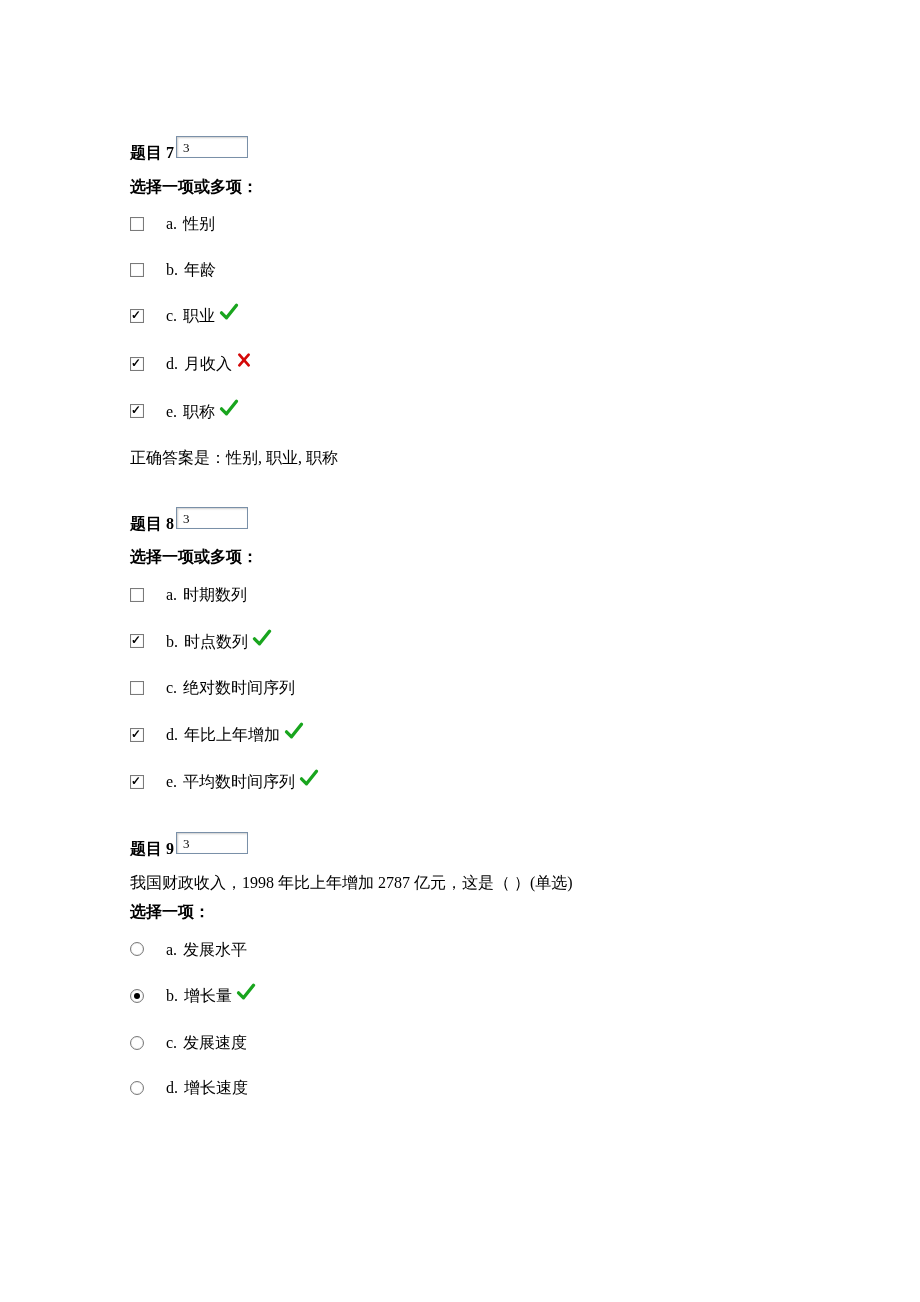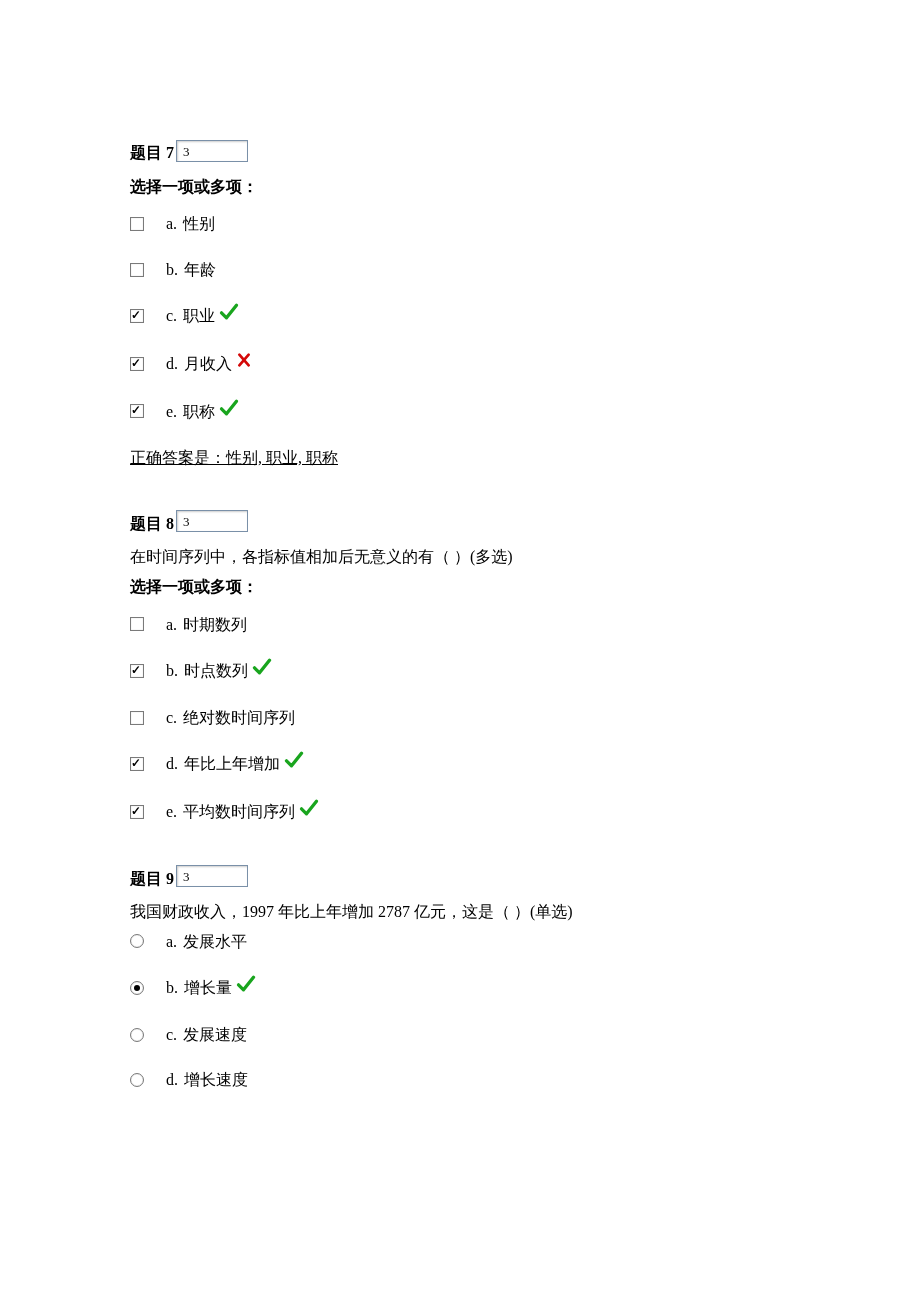--- a/index.html
+++ b/index.html
@@ -7,21 +7,21 @@
       font-family: "SimSun", "宋体", serif;
       font-size: 16px;
       color: #000;
       background: #fff;
       margin: 0;
       padding: 140px 130px 60px 130px;
       width: 920px;
       line-height: 1.6;
     }
     .question-block { margin-bottom: 40px; }
-    .question-header { display: flex; align-items: flex-end; margin-bottom: 8px; }
+    .question-header { display: flex; align-items: flex-start; margin-bottom: 8px; }
     .question-number { font-weight: bold; font-size: 16px; margin-right: 2px; }
     .score-box {
       display: inline-block;
       width: 72px;
       height: 22px;
       border: 1px solid #7a90a8;
       box-shadow: inset 1px 1px 2px rgba(0,0,0,0.2);
       font-size: 13px;
       padding: 1px 6px;
       position: relative;
@@ -77,21 +77,21 @@
       height: 6px;
       background: #000;
       border-radius: 50%;
       top: 3px;
       left: 3px;
     }
     .option-label { margin-right: 6px; }
     .mark-correct, .mark-wrong { margin-left: 4px; }
     .mark-correct svg { width: 20px; height: 20px; }
     .mark-wrong svg { width: 16px; height: 20px; }
-    .correct-answer { margin-top: 4px; text-decoration: underline; }
+    .correct-answer { margin-top: 4px; }
   </style>
 </head>
 <body>
 
 <div class="question-block">
   <div class="question-header">
     <span class="question-number">题目 7</span>
     <span class="score-box">3</span>
   </div>
   <div class="instruction">选择一项或多项：</div>
@@ -143,21 +143,20 @@
   <div class="correct-answer">
     <span>正确答案是：</span><span>性别, 职业, 职称</span>
   </div>
 </div>
 
 <div class="question-block">
   <div class="question-header">
     <span class="question-number">题目 8</span>
     <span class="score-box">3</span>
   </div>
-  <div class="question-text">在时间序列中，各指标值相加后无意义的有（  ）(多选)</div>
   <div class="instruction">选择一项或多项：</div>
 
   <div class="option-row">
     <span class="control-cell">
         <span class="checkbox-box"></span>
       </span>
     <span class="option-label">a.</span>
     <span>时期数列</span>
   </div>
   <div class="option-row">
@@ -197,21 +196,22 @@
           <path d="M3 13 L9 19 L21 4" stroke="#19a51e" stroke-width="4" fill="none" stroke-linecap="round" stroke-linejoin="round"></path>
         </svg></span>
   </div>
 </div>
 
 <div class="question-block">
   <div class="question-header">
     <span class="question-number">题目 9</span>
     <span class="score-box">3</span>
   </div>
-  <div class="question-text">我国财政收入，1997 年比上年增加 2787 亿元，这是（  ）(单选)</div>
+  <div class="question-text">我国财政收入，1998 年比上年增加 2787 亿元，这是（  ）(单选)</div>
+  <div class="instruction">选择一项：</div>
 
   <div class="option-row">
     <span class="control-cell">
         <span class="radio-circle"></span>
       </span>
     <span class="option-label">a.</span>
     <span>发展水平</span>
   </div>
   <div class="option-row">
     <span class="control-cell">

